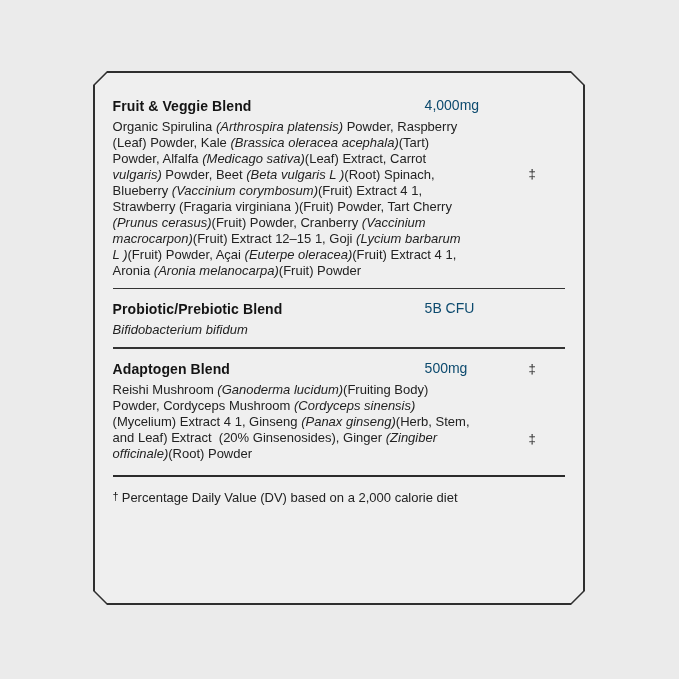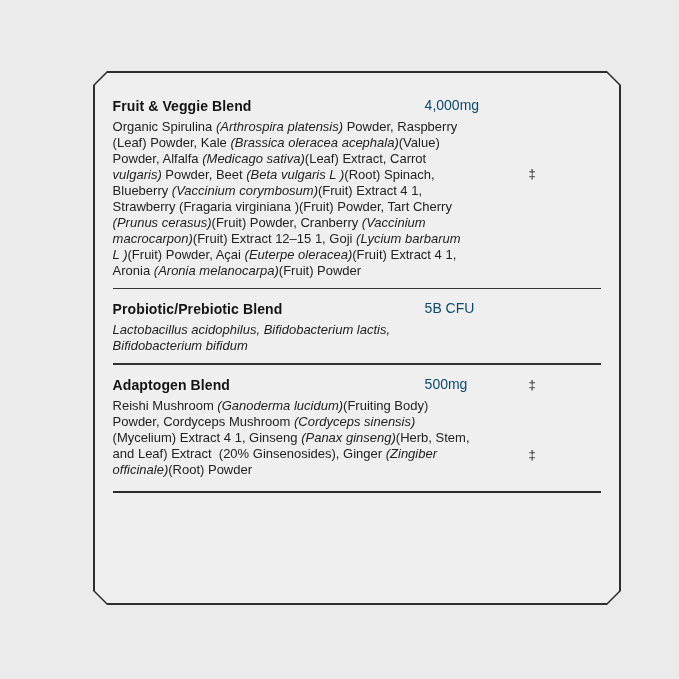--- a/index.html
+++ b/index.html
@@ -7,21 +7,20 @@
     width:679px;height:679px;position:relative;
     background:#ebebeb;
     font-family:"Liberation Sans", sans-serif;
     color:#1e1e1e;
     overflow:hidden;
   }
   .label-outer{
     position:absolute;left:93px;top:71px;width:492px;height:534px;
     background:#2e2e2e;
     clip-path:polygon(14px 0,calc(100% - 14px) 0,100% 14px,100% calc(100% - 14px),calc(100% - 14px) 100%,14px 100%,0 calc(100% - 14px),0 14px);
-    padding-left:36px;
   }
   .label-inner{
     position:absolute;left:1.6px;top:1.6px;right:1.6px;bottom:1.6px;
     background:#efefef;
     clip-path:polygon(13px 0,calc(100% - 13px) 0,100% 13px,100% calc(100% - 13px),calc(100% - 13px) 100%,13px 100%,0 calc(100% - 13px),0 13px);
   }
   .content{
     position:absolute;left:0;top:0;right:0;bottom:0;
     padding:24px 18px 0 18px;
   }
@@ -56,42 +55,41 @@
   <div class="label-inner">
     <div class="content">
 
       <div class="section">
         <div class="sec-head">
           <span class="sec-name">Fruit &amp; Veggie Blend</span>
           <span class="sec-amount">4,000mg</span>
         </div>
         <div class="para">
             <div class="ln"><span>Organic Spirulina </span><i>(Arthrospira platensis)</i><span> Powder, Raspberry</span></div>
-            <div class="ln"><span>(Leaf) Powder, Kale </span><i>(Brassica oleracea acephala)</i><span>(Value)</span></div>
+            <div class="ln"><span>(Leaf) Powder, Kale </span><i>(Brassica oleracea acephala)</i><span>(Tart)</span></div>
             <div class="ln"><span>Powder, Alfalfa </span><i>(Medicago sativa)</i><span>(Leaf) Extract, Carrot</span></div>
             <div class="ln"><i>vulgaris)</i><span> Powder, Beet </span><i>(Beta vulgaris L )</i><span>(Root) Spinach,</span></div>
             <div class="ln"><span>Blueberry </span><i>(Vaccinium corymbosum)</i><span>(Fruit) Extract 4 1,</span></div>
             <div class="ln"><span>Strawberry (Fragaria virginiana )(Fruit) Powder, Tart Cherry</span></div>
             <div class="ln"><i>(Prunus cerasus)</i><span>(Fruit) Powder, Cranberry </span><i>(Vaccinium</i></div>
             <div class="ln"><i>macrocarpon)</i><span>(Fruit) Extract 12–15 1, Goji </span><i>(Lycium barbarum</i></div>
             <div class="ln"><i>L )</i><span>(Fruit) Powder, Açai </span><i>(Euterpe oleracea)</i><span>(Fruit) Extract 4 1,</span></div>
             <div class="ln"><span>Aronia </span><i>(Aronia melanocarpa)</i><span>(Fruit) Powder</span></div>
           </div>
         <span class="dagger s1">‡</span>
       </div>
 
       <div class="rule"></div>
 
       <div class="section">
         <div class="sec-head">
           <span class="sec-name">Probiotic/Prebiotic Blend</span>
           <span class="sec-amount">5B CFU</span>
         </div>
         <div class="para">
-            <div class="ln"><i>Lactobacillus acidophilus, Bifidobacterium lactis,</i></div>
             <div class="ln"><i>Bifidobacterium bifidum</i></div>
           </div>
       </div>
 
       <div class="rule"></div>
 
       <div class="section">
         <div class="sec-head">
           <span class="sec-name">Adaptogen Blend</span>
           <span class="sec-amount">500mg</span>
@@ -103,17 +101,20 @@
             <div class="ln"><span>and Leaf) Extract  (20% Ginsenosides), Ginger </span><i>(Zingiber</i></div>
             <div class="ln"><i>officinale)</i><span>(Root) Powder</span></div>
           </div>
         <span class="dagger s3a">‡</span>
         <span class="dagger s3b">‡</span>
       </div>
 
       <div class="rule thick"></div>
 
       <div class="footnotes">
+        <div class="footnote">
+          <span class="fn-sym">†</span><span>Percentage Daily Value (DV) based on a 2,000 calorie diet</span>
+        </div>
       </div>
 
     </div>
   </div>
 </div>
 
 </body></html>

